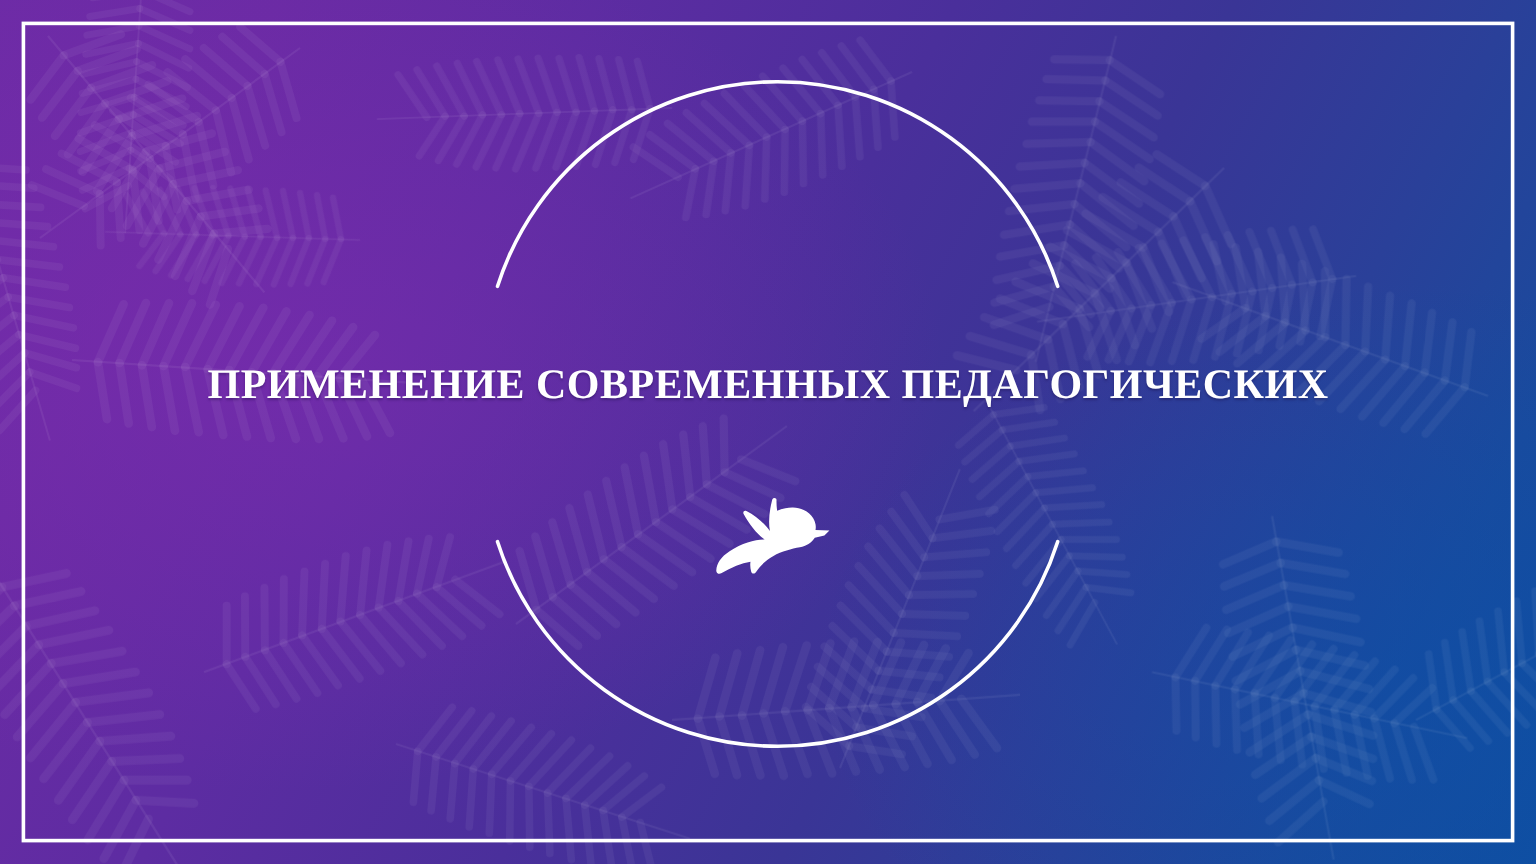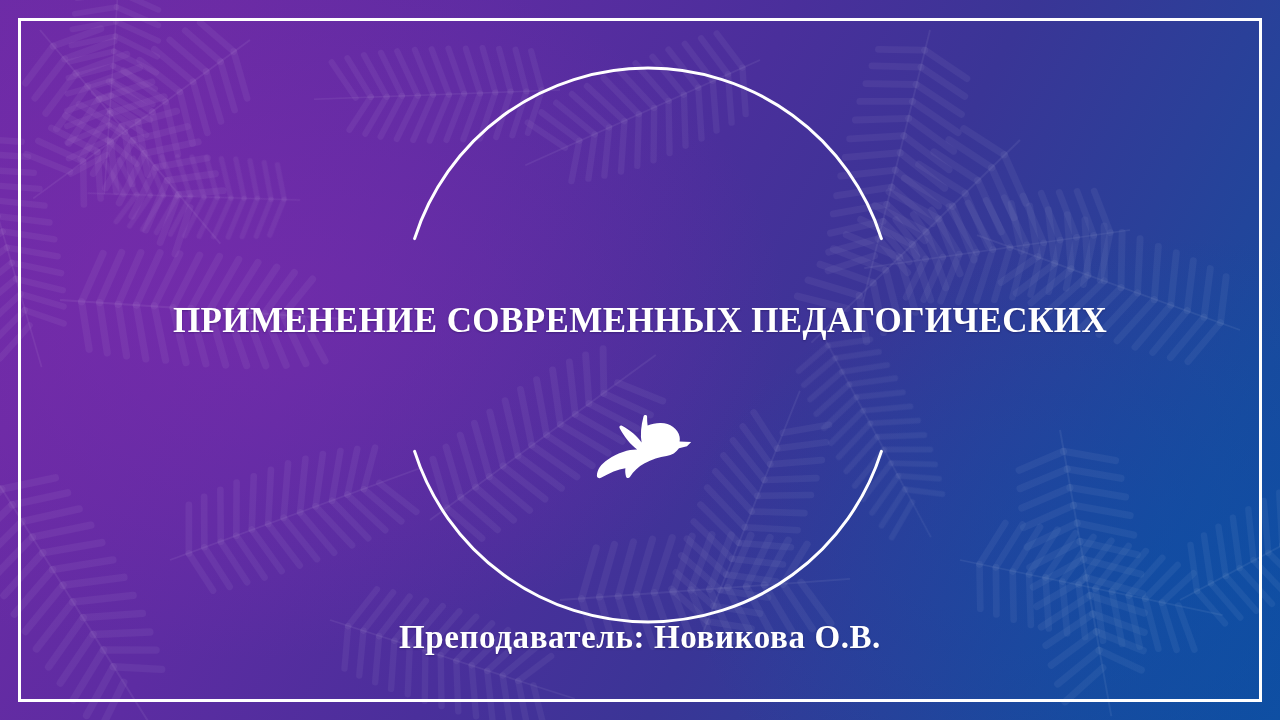--- a/index.html
+++ b/index.html
@@ -210,15 +210,14 @@
       C51.2 12.6 51.0 9.6 51.1 6.7
       C51.2 4.6 48.1 4.3 47.5 6.5 Z"></path>
   </svg>
 
   <div class="frame"></div>
 
   <div class="title">
     <span class="line">ПРИМЕНЕНИЕ СОВРЕМЕННЫХ ПЕДАГОГИЧЕСКИХ</span>
   </div>
 
-  <div class="presenter">Преподаватель: Новикова О.В.</div>
 
 </div>
 
 </body></html>

